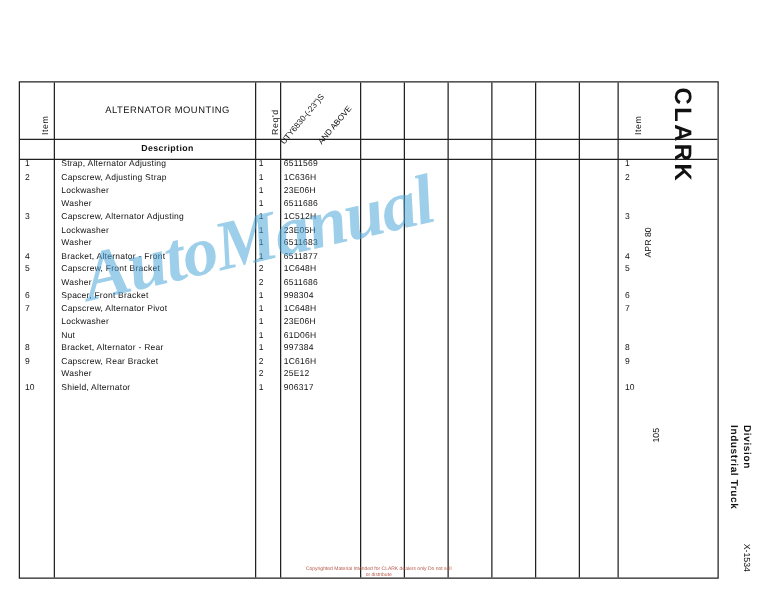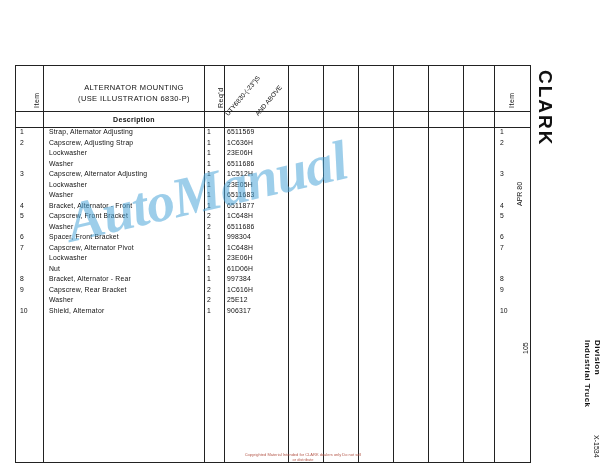--- a/index.html
+++ b/index.html
@@ -71,21 +71,21 @@
     font-size: 7px;
     color: #111;
     white-space: nowrap;
   }
 
   
   .frame {
     position: absolute;
     left: 15px;
     top: 65px;
-    width: 516px;
+    width: 560px;
     height: 398px;
     border: 1px solid #222;
     box-sizing: border-box;
   }
   .vline {
     position: absolute;
     top: 0;
     bottom: 0;
     width: 0;
     border-left: 1px solid #222;
@@ -258,21 +258,20 @@
     <div class="vline" style="left:412px;"></div>
     <div class="vline" style="left:447px;"></div>
     <div class="vline" style="left:478px;"></div>
 
     <div class="vlabel" style="left:17px; top:42px;">Item</div>
     <div class="vlabel" style="left:201px; top:42px;">Req'd</div>
     <div class="vlabel" style="left:492px; top:42px;">Item</div>
 
     <div class="hdr-title">
       <div>ALTERNATOR MOUNTING</div>
-      <div>(USE ILLUSTRATION 6830-P)</div>
     </div>
     <div class="hdr-desc">Description</div>
 
     <div class="diag" style="left:213px; top:44px;">UTY6830-(-23")S</div>
     <div class="diag" style="left:243px; top:44px;">AND ABOVE</div>
 
     <div class="apr">APR 80</div>
     <div class="pagenum">105</div>
 
     <div class="body-rows">

